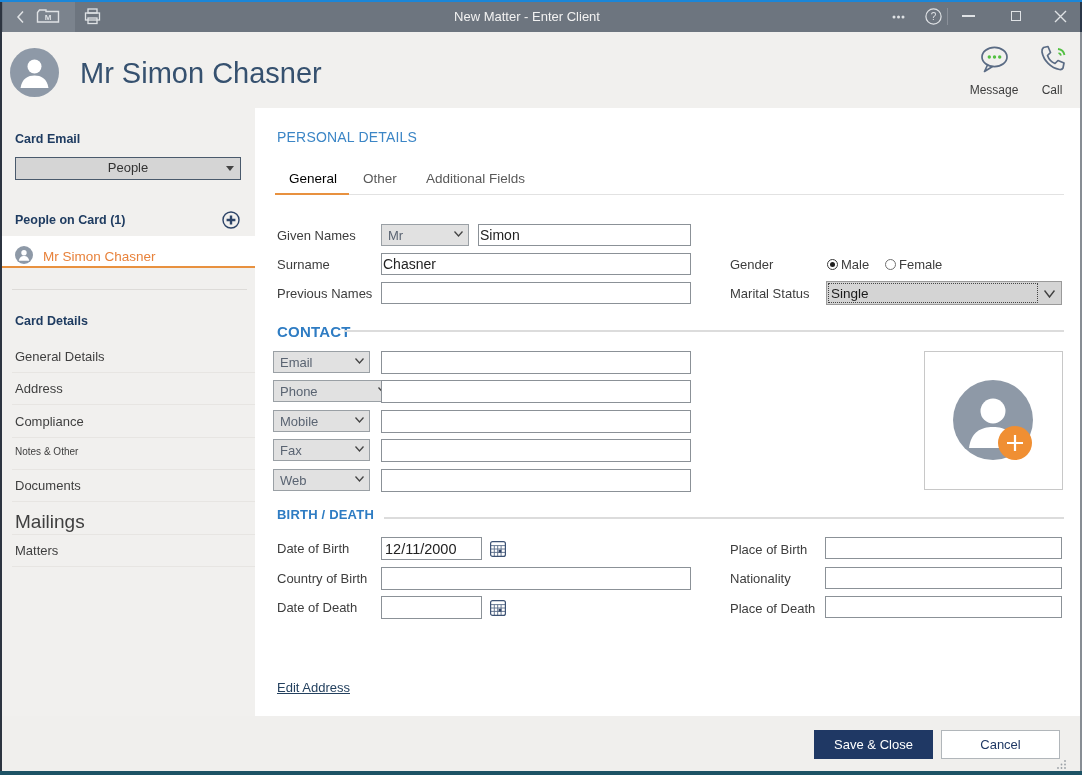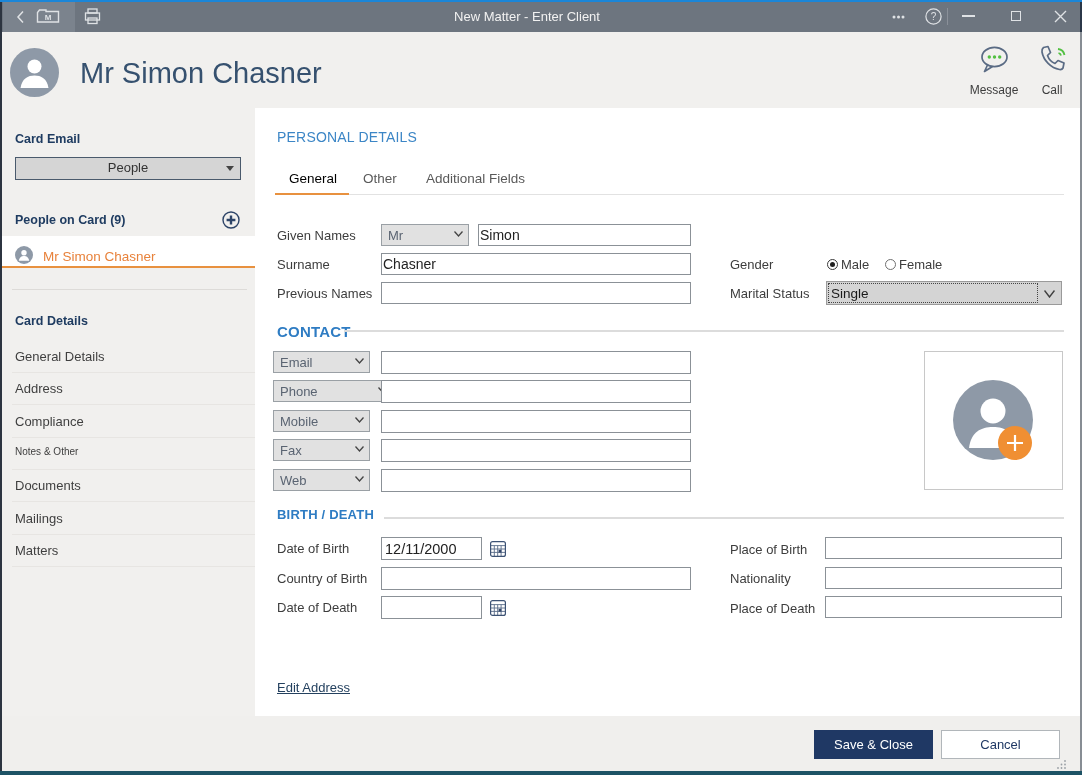--- a/index.html
+++ b/index.html
@@ -103,21 +103,21 @@
 <div class="abs" id="sidebar"></div>
 
 <div class="abs navy" style="left:15px;top:132px;font-size:12.5px;">Card Email</div>
 <div class="abs" style="left:15px;top:157px;width:226px;height:23px;background:#d5d5d5;border:1.5px solid #4a5a6c;padding-left:28px;">
   <div style="position:absolute;left:0;right:0;top:0;bottom:0;line-height:20px;text-align:center;font-size:13px;color:#333;">People</div>
   <svg style="position:absolute;right:6px;top:8px;" width="8" height="5" viewBox="0 0 8 5">
       <path d="M0 0 L4 5 L8 0 Z" fill="#444"></path>
     </svg>
 </div>
 
-<div class="abs navy" style="left:15px;top:213px;font-size:12.5px;">People on Card (9)</div>
+<div class="abs navy" style="left:15px;top:213px;font-size:12.5px;">People on Card (1)</div>
 <svg class="abs" style="left:222px;top:211px;" width="18" height="18" viewBox="0 0 18 18">
   <circle cx="9" cy="9" r="8" fill="none" stroke="#2d4468" stroke-width="1.4"></circle>
   <path d="M9 4.6 L9 13.4 M4.6 9 L13.4 9" stroke="#2d4468" stroke-width="2.4"></path>
 </svg>
 
 <div class="abs" style="left:2px;top:236px;width:253px;height:32px;background:#ffffff;border-bottom:2.5px solid #e8913f;"></div>
 <svg class="abs" style="left:15px;top:246px;" width="18" height="18" viewBox="0 0 18 18">
   <circle cx="9" cy="9" r="9" fill="#8e99a7"></circle>
   <circle cx="9" cy="6.8" r="2.7" fill="#ffffff"></circle>
   <path d="M3.8 14.8 C4.5 11.2 6.5 10.1 9 10.1 C11.5 10.1 13.5 11.2 14.2 14.8 Z" fill="#ffffff"></path>
@@ -126,21 +126,21 @@
 
 <div class="abs" style="left:12px;top:289px;width:235px;height:1px;background:#dddbd8;"></div>
 
 <div class="abs navy" style="left:15px;top:314px;font-size:12.5px;">Card Details</div>
 <div class="abs" style="left:2px;top:334px;width:253px;height:0;"></div>
 <div class="abs lbl" style="left:15px;top:349px;font-size:13px;color:#3f3f3f;">General Details</div>
 <div class="abs lbl" style="left:15px;top:381px;font-size:13px;color:#3f3f3f;">Address</div>
 <div class="abs lbl" style="left:15px;top:414px;font-size:13px;color:#3f3f3f;">Compliance</div>
 <div class="abs lbl" style="left:15px;top:446px;font-size:10px;color:#3f3f3f;">Notes &amp; Other</div>
 <div class="abs lbl" style="left:15px;top:478px;font-size:13px;color:#3f3f3f;">Documents</div>
-<div class="abs lbl" style="left:15px;top:511px;font-size:13px;color:#3f3f3f;">Mailings</div>
+<div class="abs lbl" style="left:15px;top:511px;font-size:19px;color:#3f3f3f;">Mailings</div>
 <div class="abs lbl" style="left:15px;top:543px;font-size:13px;color:#3f3f3f;">Matters</div>
 
 <div class="abs" style="left:12px;top:372px;width:243px;height:1px;background:#e7e5e2;"></div>
 <div class="abs" style="left:12px;top:404px;width:243px;height:1px;background:#e7e5e2;"></div>
 <div class="abs" style="left:12px;top:437px;width:243px;height:1px;background:#e7e5e2;"></div>
 <div class="abs" style="left:12px;top:469px;width:243px;height:1px;background:#e7e5e2;"></div>
 <div class="abs" style="left:12px;top:501px;width:243px;height:1px;background:#e7e5e2;"></div>
 <div class="abs" style="left:12px;top:534px;width:243px;height:1px;background:#e7e5e2;"></div>
 <div class="abs" style="left:12px;top:566px;width:243px;height:1px;background:#e7e5e2;"></div>
 <div class="abs" id="main"></div>

